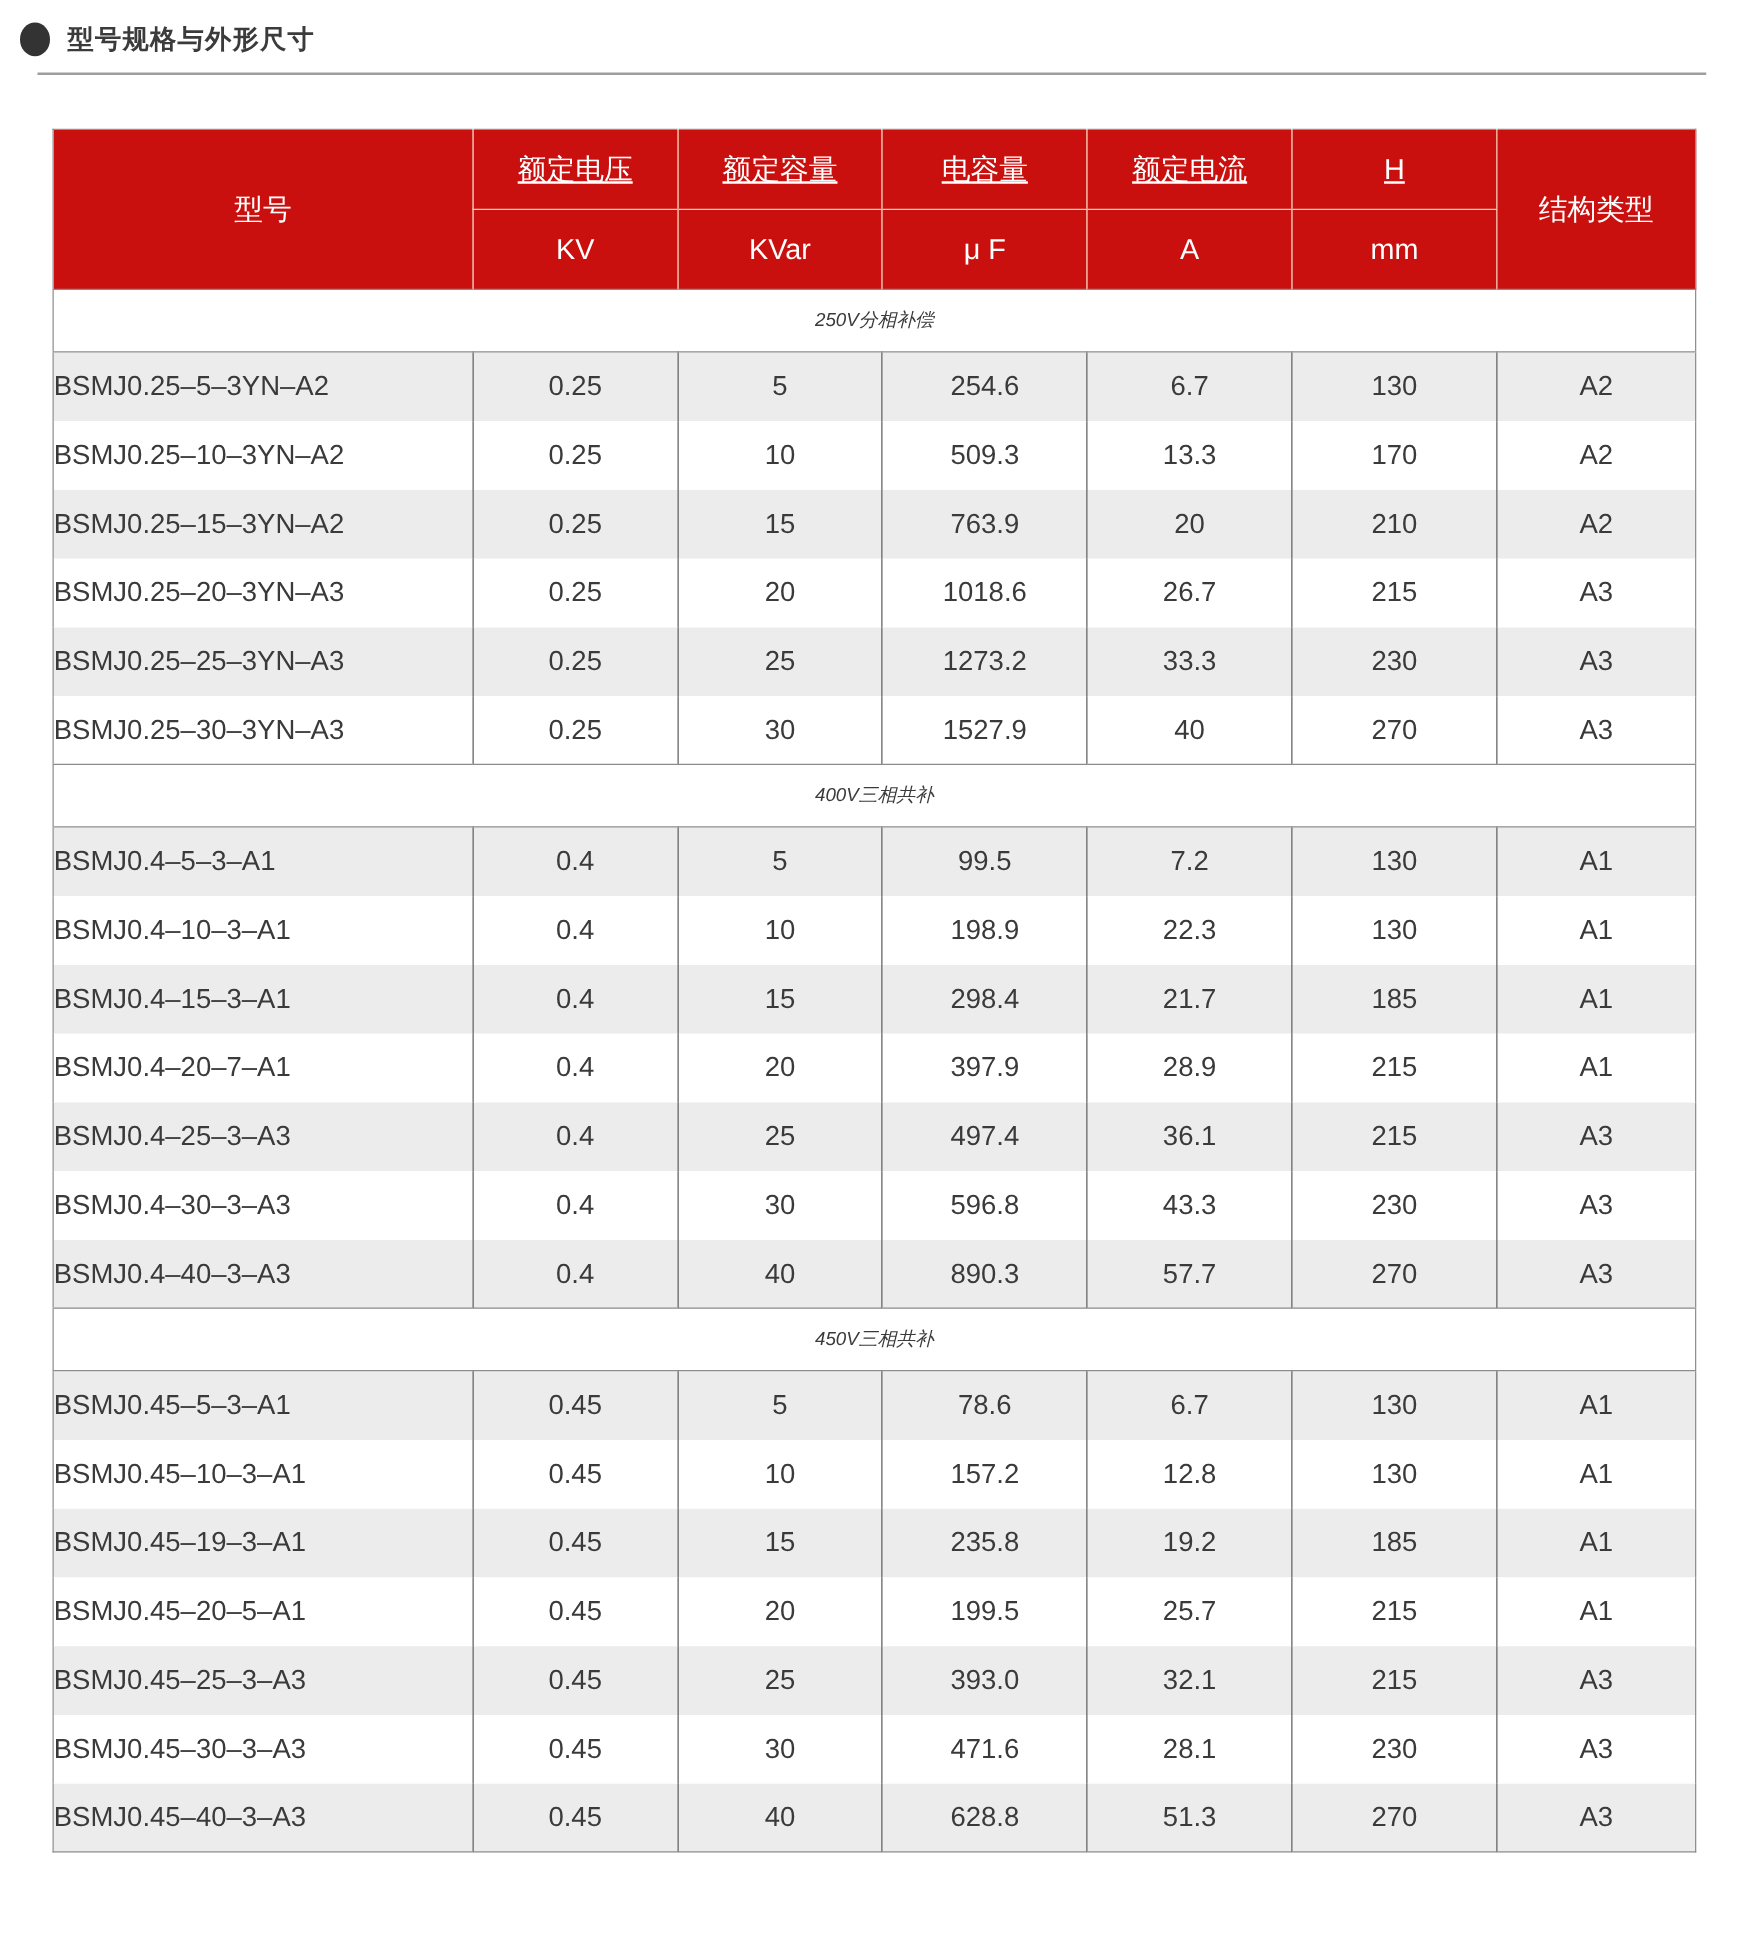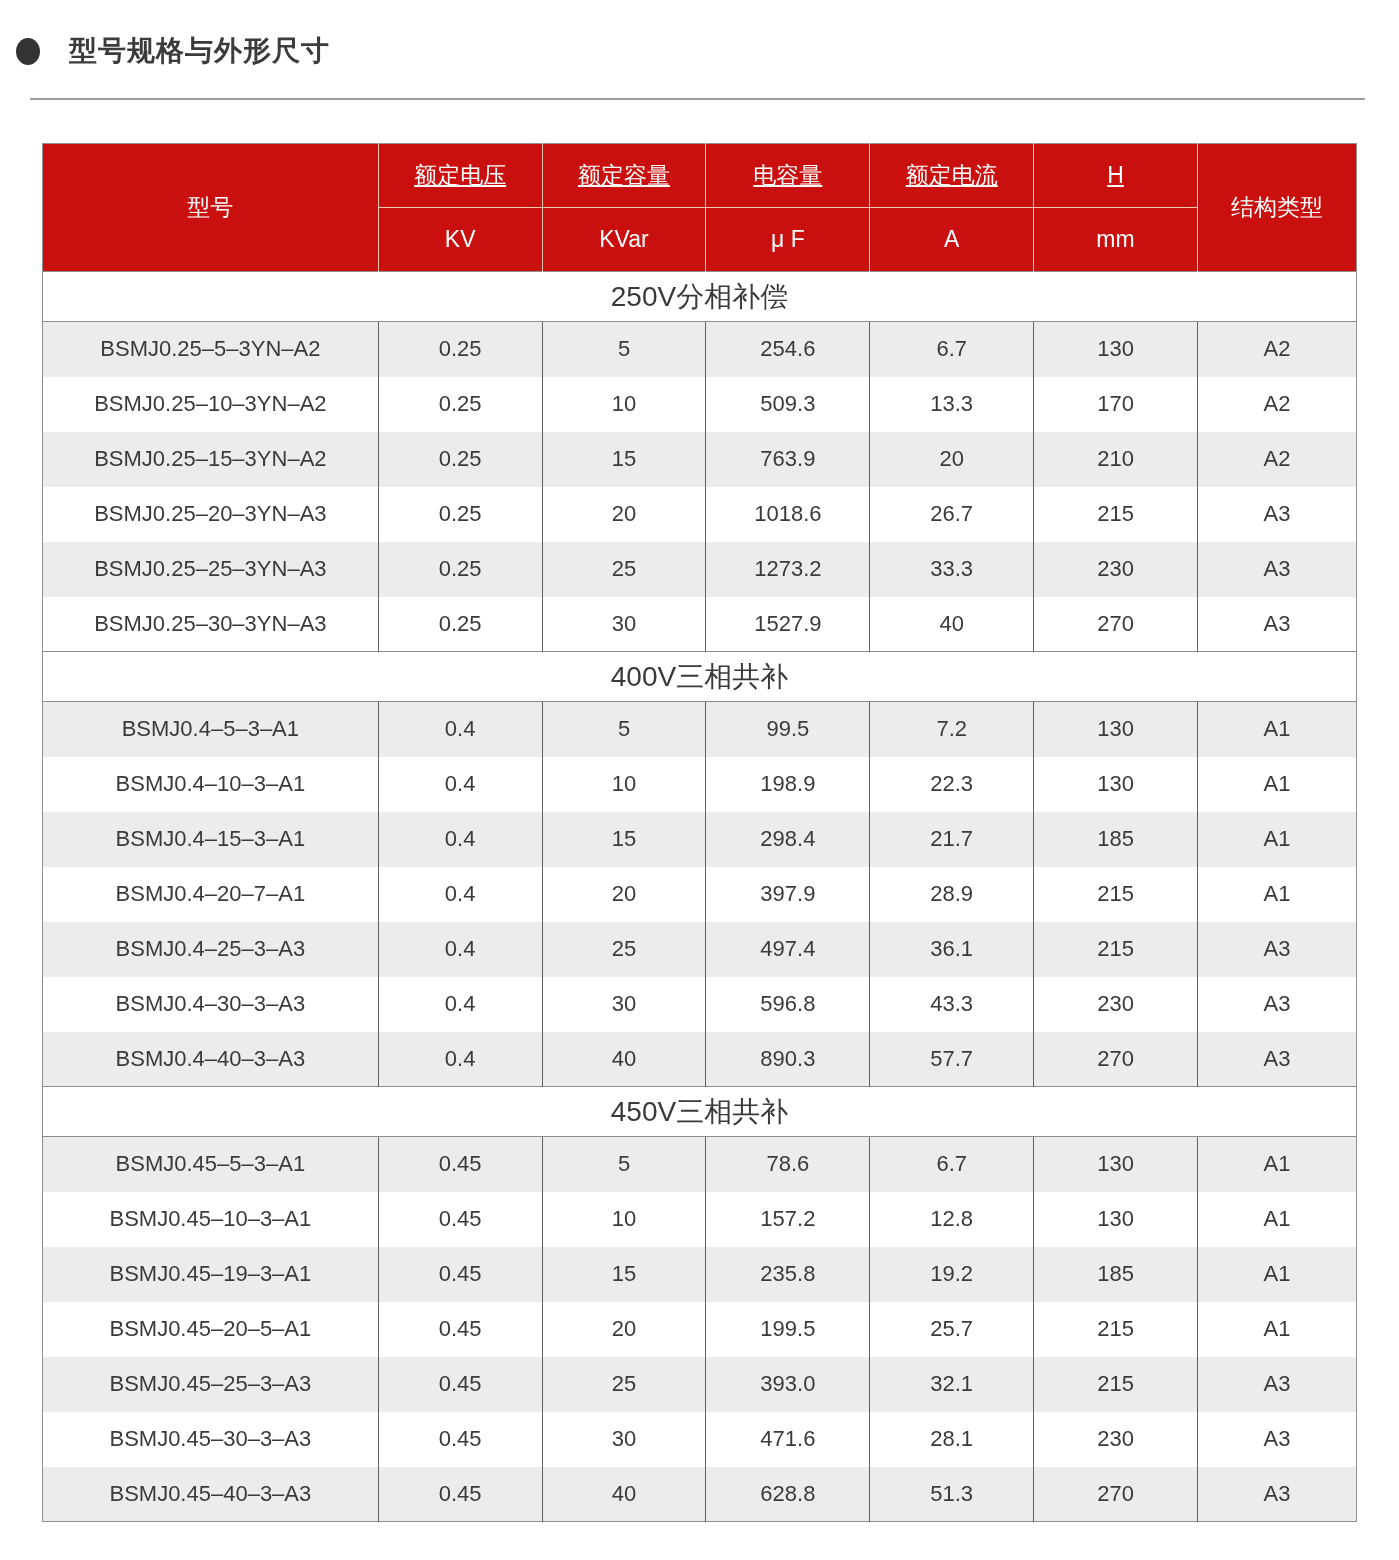--- a/index.html
+++ b/index.html
@@ -30,22 +30,22 @@
     gap:13px;
   }
   .bullet{
     width:24px;height:27px;
     background:#333333;
     border-radius:50%;
     display:inline-block;
     flex:0 0 auto;
   }
   .title-text{
-    margin:16px;
-    font-size:28px;
+    margin:1px;
+    font-size:21px;
     font-weight:bold;
     color:var(--title-text);
     letter-spacing:1px;
   }
   .title-underline{
     margin:12px 34px 0 30px;
     border-bottom:2px solid var(--underline);
   }
   table.spec-table{
     border-collapse:collapse;
@@ -71,27 +71,28 @@
     font-size:22px;
     text-align:center;
     color:var(--text);
     background:var(--row-bg);
     padding:0;
   }
   tbody tr.section td{
     height:50px;
     border-top:1px solid var(--section-border);
     border-bottom:1px solid var(--section-border);
-    font-size:28px;
+    font-size:15px;
+    font-style:italic;
   }
   tbody tr.data td{height:55px;}
   tbody tr.data td + td{border-left:1px solid var(--cell-border);}
   tbody tr.data.odd td{background:var(--stripe-bg);}
   tbody tr.data td:first-child{
-    text-align:center;
+    text-align:left;
   }
 </style>
 </head>
 <body>
 
 <div class="page">
 
   <div class="title-row">
     <span class="bullet"></span>
     <h1 class="title-text">型号规格与外形尺寸</h1>

